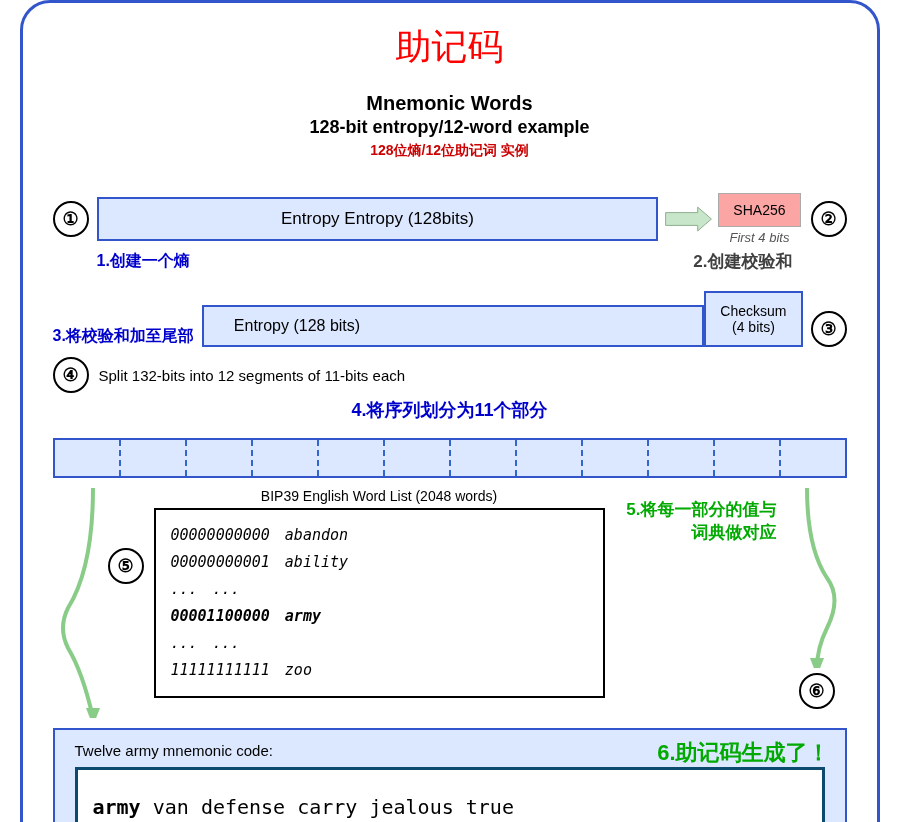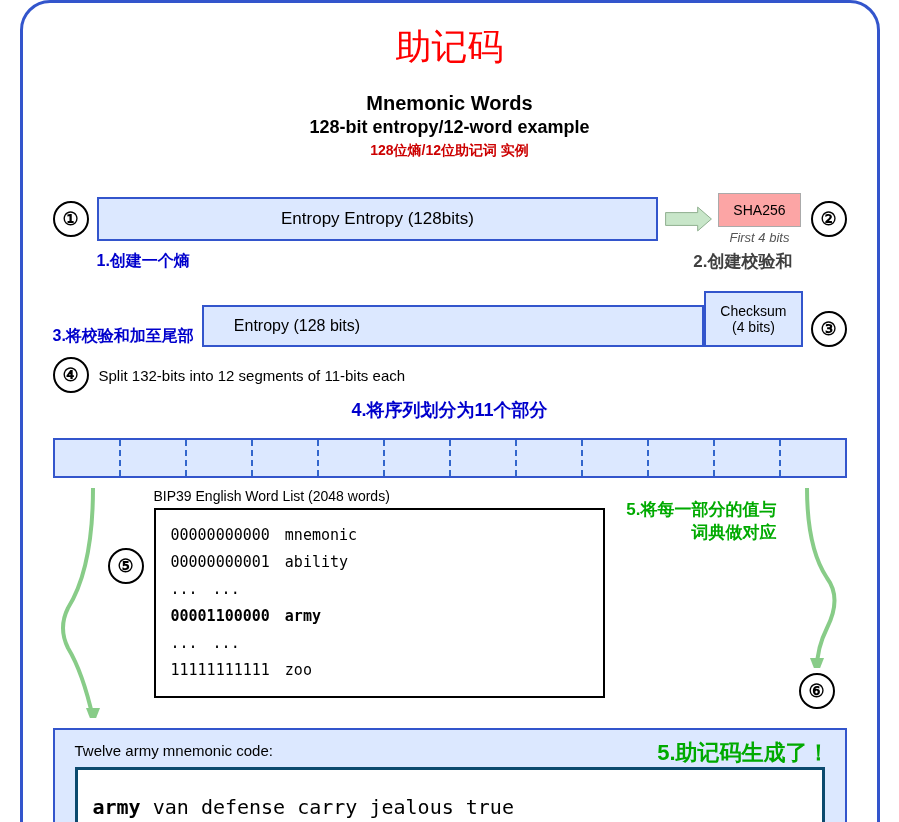--- a/index.html
+++ b/index.html
@@ -180,35 +180,36 @@
       border-right: 2px dashed #3366cc;
       height: 100%;
     }
     .bits-segment:last-child {
       border-right: none;
     }
     .bip39-container {
       flex: 1;
     }
     .bip39-label {
-      text-align: left;
+      text-align: center;
       font-size: 14px;
       margin-bottom: 4px;
     }
     .bip39-box {
       border: 2px solid #000;
       background: #fff;
       padding: 12px 15px;
       font-family: monospace;
       font-size: 15px;
       line-height: 1.8;
     }
     .bip39-row {
       display: flex;
       gap: 15px;
+      font-style: italic;
     }
 
     
     .bottom-section {
       border: 2px solid #3355cc;
       background: #dce8ff;
       padding: 12px 20px;
       margin-top: 10px;
       position: relative;
     }
@@ -318,21 +319,21 @@
       </svg>
     </div>
 
     <div class="circle-num" style="margin-top:60px;margin-right:10px;flex-shrink:0;">⑤</div>
 
     <div class="bip39-container">
       <div class="bip39-label">BIP39 English Word List (2048 words)</div>
       <div class="bip39-box">
         <div class="bip39-row">
           <span>00000000000</span>
-          <span>mnemonic</span>
+          <span>abandon</span>
         </div>
         <div class="bip39-row">
           <span>00000000001</span>
           <span>ability</span>
         </div>
         <div class="bip39-row">
           <span>...</span>
           <span>...</span>
         </div>
         <div class="bip39-row">
@@ -360,16 +361,16 @@
       <div class="circle-num" style="margin-top:5px;">⑥</div>
     </div>
 
   </div>
 
   <div class="bottom-section">
     <div class="twelve-word-label">Twelve army mnemonic code:</div>
     <div class="mnemonic-box">
       <span class="mnemonic-first">army</span><span> van defense carry jealous true<br>garbage claim echo media make crunch</span>
     </div>
-    <div class="label-6">5.助记码生成了！</div>
+    <div class="label-6">6.助记码生成了！</div>
   </div>
 
 </div>
 
 </body></html>

